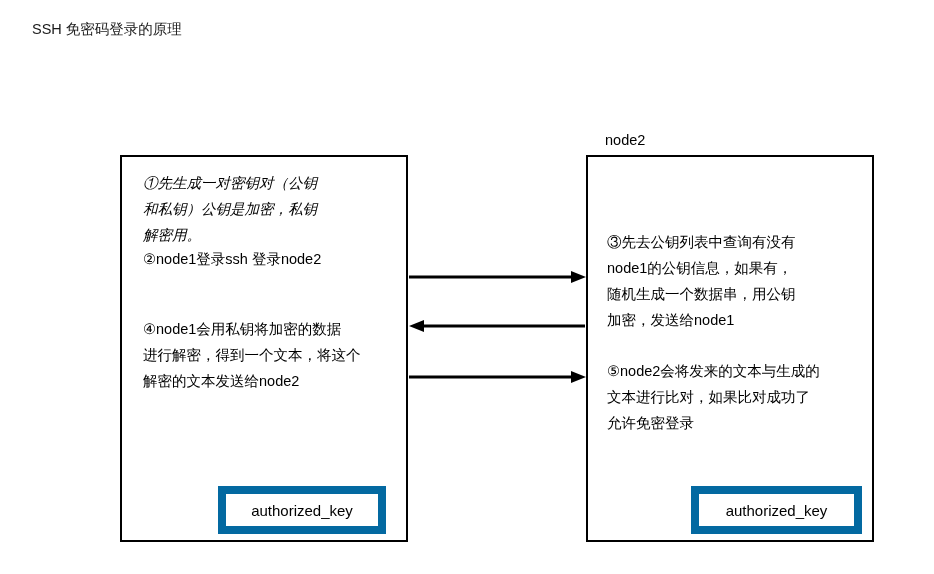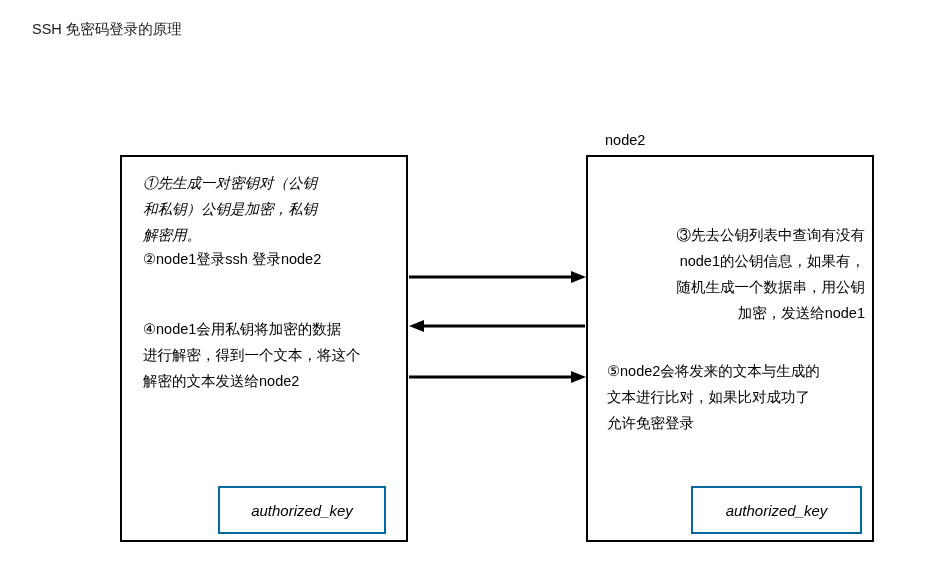--- a/index.html
+++ b/index.html
@@ -64,34 +64,33 @@
     position: absolute;
     font-size: 14.5px;
     line-height: 26px;
     color: #000;
     white-space: pre-wrap;
   }
   .p-left-1 { left: 143px; top: 170px; width: 252px; font-style: italic; }
   .p-left-2 { left: 143px; top: 246px; width: 252px; }
   .p-left-3 { left: 143px; top: 316px; width: 258px; }
 
-  .p-right-1 { left: 607px; top: 222px; width: 258px; text-align: right; }
+  .p-right-1 { left: 607px; top: 229px; width: 258px; }
   .p-right-2 { left: 607px; top: 358px; width: 266px; }
 
   .key-box {
     position: absolute;
-    border: 2px solid #0369a1;
+    border: 8px solid #0369a1;
     background: #ffffff;
     box-sizing: border-box;
     display: flex;
     align-items: center;
     justify-content: center;
     font-size: 15px;
     color: #000;
-    font-style: italic;
   }
   .key-box-1 {
     left: 218px;
     top: 486px;
     width: 168px;
     height: 48px;
   }
   .key-box-2 {
     left: 691px;
     top: 486px;

